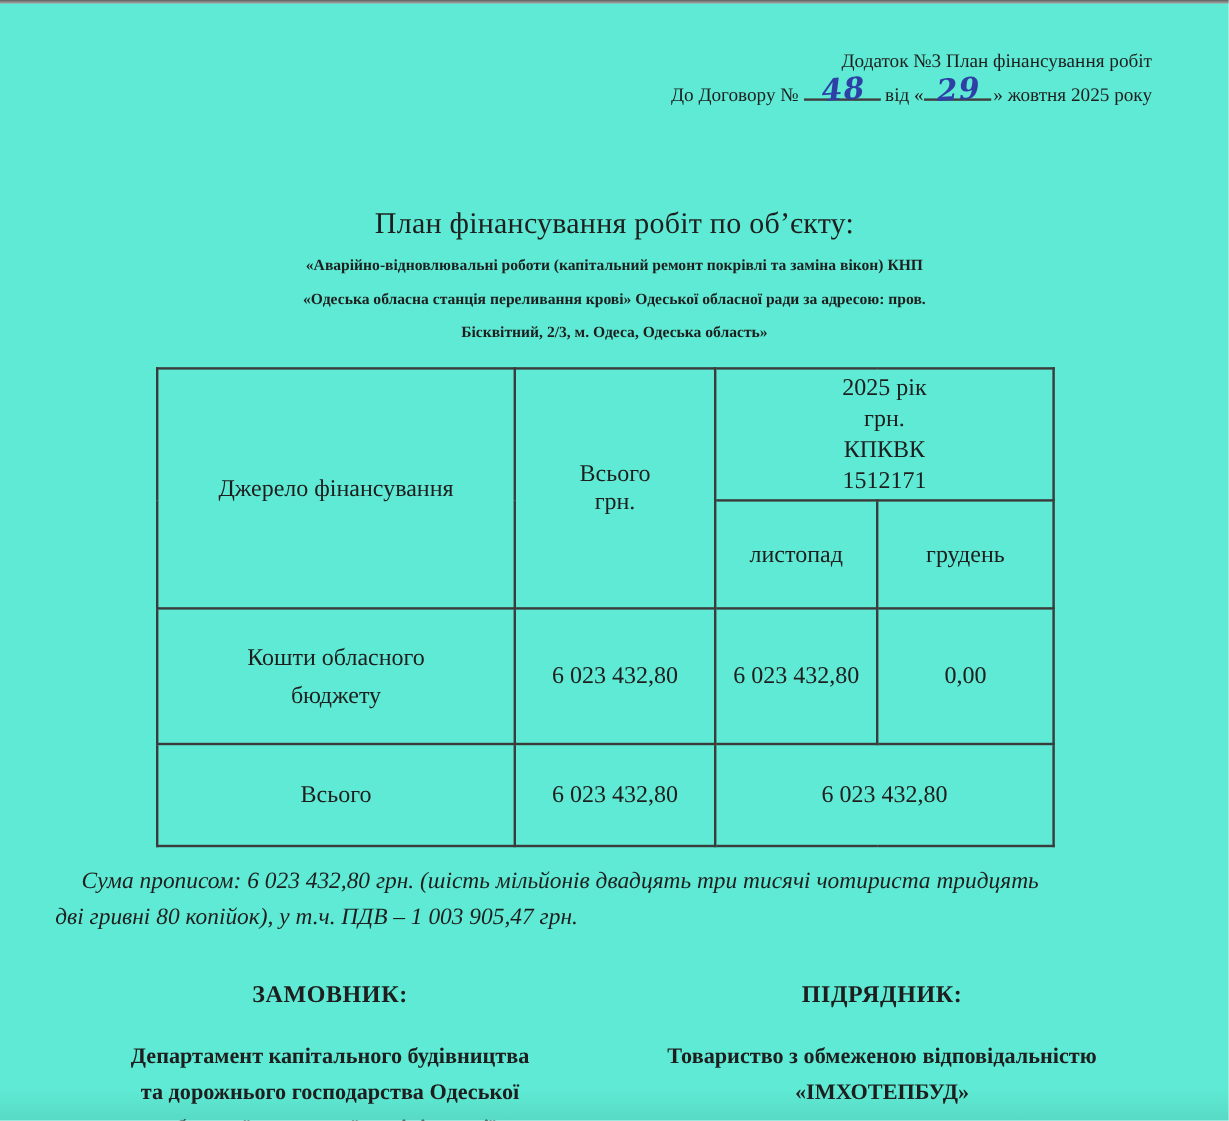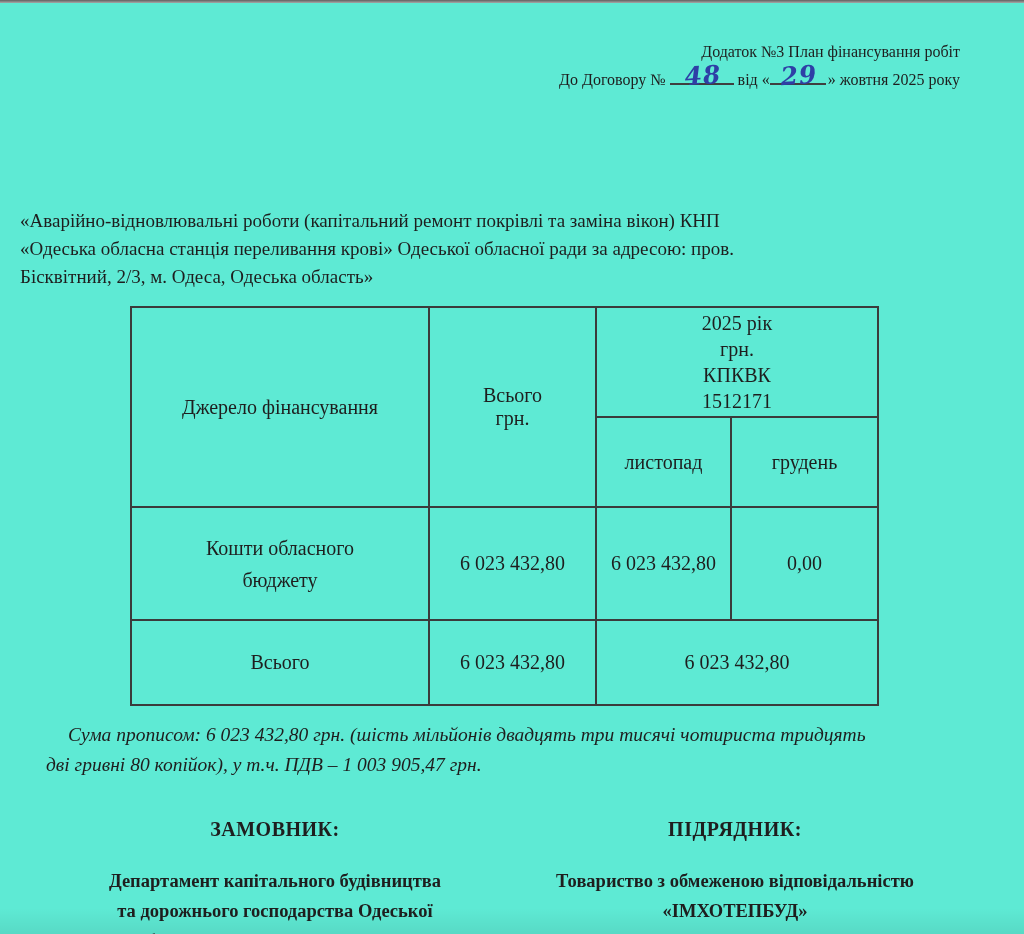--- a/index.html
+++ b/index.html
@@ -45,22 +45,22 @@
     transform:rotate(-4deg);
     text-align:center;
   }
 
   .doc-title {
     position:absolute; top:173px; left:0; width:100%;
     text-align:center; font-size:25px; letter-spacing:0.2px;
   }
   .doc-subtitle {
     position:absolute; top:207px; left:20px; right:20px;
-    font-weight:normal;
-    font-size:19px; line-height:28px;
+    text-align:center; font-weight:bold;
+    font-size:13px; line-height:28px;
     white-space:pre-line;
   }
 
   
   .fin-table {
     position:absolute; top:306px; left:130px;
     width:747px; border-collapse:collapse; table-layout:fixed;
     font-size:20px;
   }
   .fin-table td {
@@ -95,20 +95,21 @@
 <body style="--ink: #2e3fa6;">
 
 <div class="page">
   <div class="page-top-edge"></div>
 
   <div class="doc-header">
     <div>Додаток №3 План фінансування робіт</div>
     <div class="contract-line"><span>До Договору №</span><span>&nbsp;</span><span class="blank blank-number"><span class="ink">48</span></span><span>&nbsp;</span><span>від «</span><span class="blank blank-day"><span class="ink">29</span></span><span>» жовтня 2025 року</span></div>
   </div>
 
+  <div class="doc-title">План фінансування робіт по об’єкту:</div>
 
   <div class="doc-subtitle">«Аварійно-відновлювальні роботи (капітальний ремонт покрівлі та заміна вікон) КНП
 «Одеська обласна станція переливання крові» Одеської обласної ради за адресою: пров.
 Бісквітний, 2/3, м. Одеса, Одеська область»</div>
 
   <table class="fin-table">
     <colgroup>
       <col style="width:298px">
         <col style="width:167px">
         <col style="width:135px">

